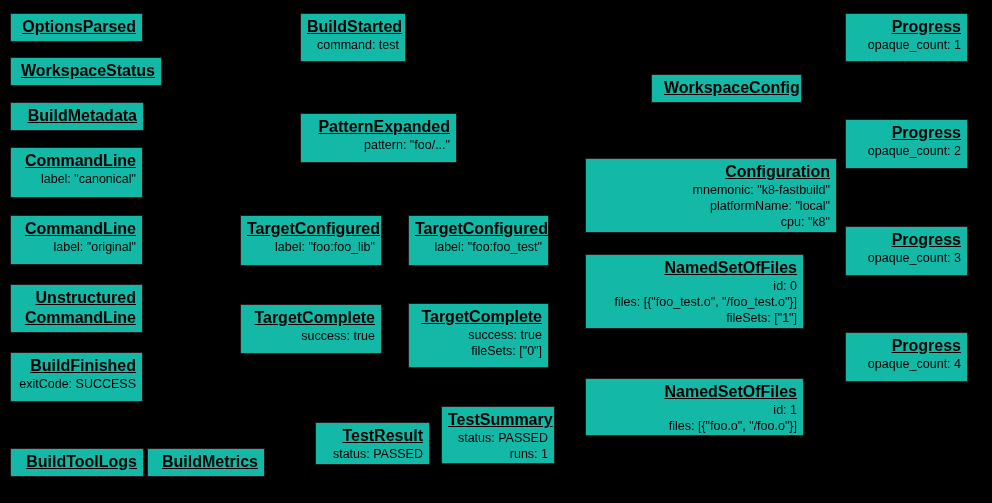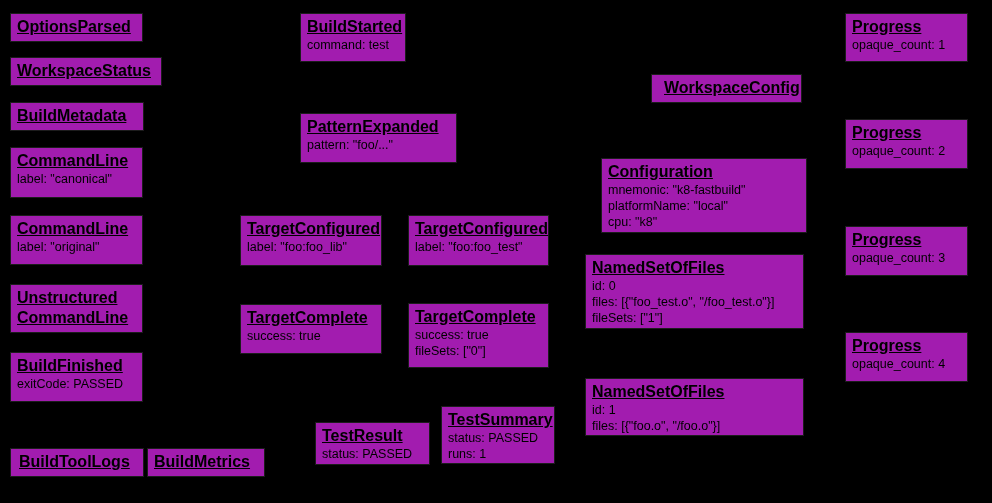--- a/index.html
+++ b/index.html
@@ -7,24 +7,25 @@
     position: relative;
     width: 992px;
     height: 503px;
     background: #000;
     overflow: hidden;
     font-family: "Liberation Sans", sans-serif;
   }
   .node {
     position: absolute;
     box-sizing: border-box;
-    background: #a21caf;
+    background: #14b8a6;
     border: 1px solid #1c1c1c;
     color: #000;
     padding: 3px 6px 4px 6px;
+    text-align: right;
   }
   .node .t {
     font-size: 16px;
     font-weight: bold;
     text-decoration: underline;
     line-height: 20px;
     white-space: nowrap;
   }
   .node .l {
     font-size: 12.5px;
@@ -59,21 +60,21 @@
     <div class="l">label: "original"</div>
   </div>
 
   <div class="node" style="left:10px;top:284px;width:133px;">
     <div class="t">Unstructured</div>
     <div class="t">CommandLine</div>
   </div>
 
   <div class="node" style="left:10px;top:352px;width:133px;height:50px;">
     <div class="t">BuildFinished</div>
-    <div class="l">exitCode: PASSED</div>
+    <div class="l">exitCode: SUCCESS</div>
   </div>
 
   <div class="node" style="left:10px;top:448px;width:134px;padding-left:8px;">
     <div class="t">BuildToolLogs</div>
   </div>
 
   <div class="node" style="left:147px;top:448px;width:118px;">
     <div class="t">BuildMetrics</div>
   </div>
 
@@ -116,21 +117,21 @@
   <div class="node" style="left:441px;top:406px;width:114px;height:58px;">
     <div class="t">TestSummary</div>
     <div class="l">status: PASSED</div>
     <div class="l">runs: 1</div>
   </div>
 
   <div class="node" style="left:651px;top:74px;width:151px;padding-left:12px;">
     <div class="t">WorkspaceConfig</div>
   </div>
 
-  <div class="node" style="left:585px;top:158px;width:206px;height:75px;margin-left:16px;">
+  <div class="node" style="left:585px;top:158px;width:252px;height:75px;">
     <div class="t">Configuration</div>
     <div class="l">mnemonic: "k8-fastbuild"</div>
     <div class="l">platformName: "local"</div>
     <div class="l">cpu: "k8"</div>
   </div>
 
   <div class="node" style="left:585px;top:254px;width:219px;height:75px;">
     <div class="t">NamedSetOfFiles</div>
     <div class="l">id: 0</div>
     <div class="l">files: [{"foo_test.o", "/foo_test.o"}]</div>

